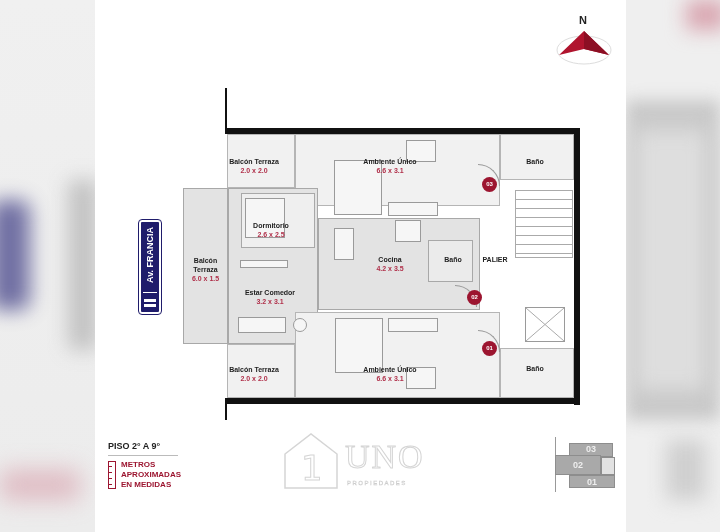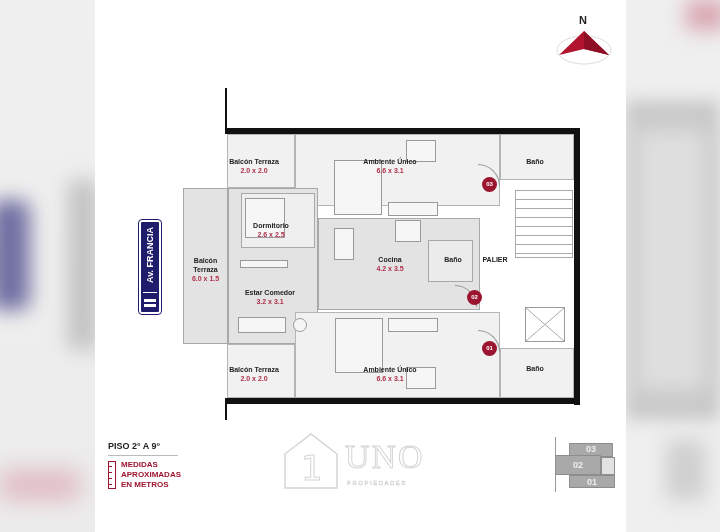--- a/index.html
+++ b/index.html
@@ -187,23 +187,23 @@
 
 <div class="floor-title">PISO 2° A 9°</div>
 <div class="legend-rule"></div>
 <div class="ruler-icon">
   <i style="top:4px"></i>
     <i style="top:10px"></i>
     <i style="top:16px"></i>
     <i style="top:22px"></i>
 </div>
 <div class="measure-note">
-  <div>MEDIDAS</div>
+  <div>METROS</div>
   <div>APROXIMADAS</div>
-  <div>EN METROS</div>
+  <div>EN MEDIDAS</div>
 </div>
 
 <div class="logo">
   <svg width="56" height="58">
     <polygon points="2,22 28,2 54,22 54,56 2,56" fill="#fff" stroke="#d5d5d5" stroke-width="1.5"></polygon>
     <text x="18" y="48" font-size="34" fill="#fff" stroke="#d5d5d5" stroke-width="1" font-family="DejaVu Sans, sans-serif">1</text>
   </svg>
   <div class="brand">UNO</div>
   <div class="sub">PROPIEDADES</div>
 </div>

